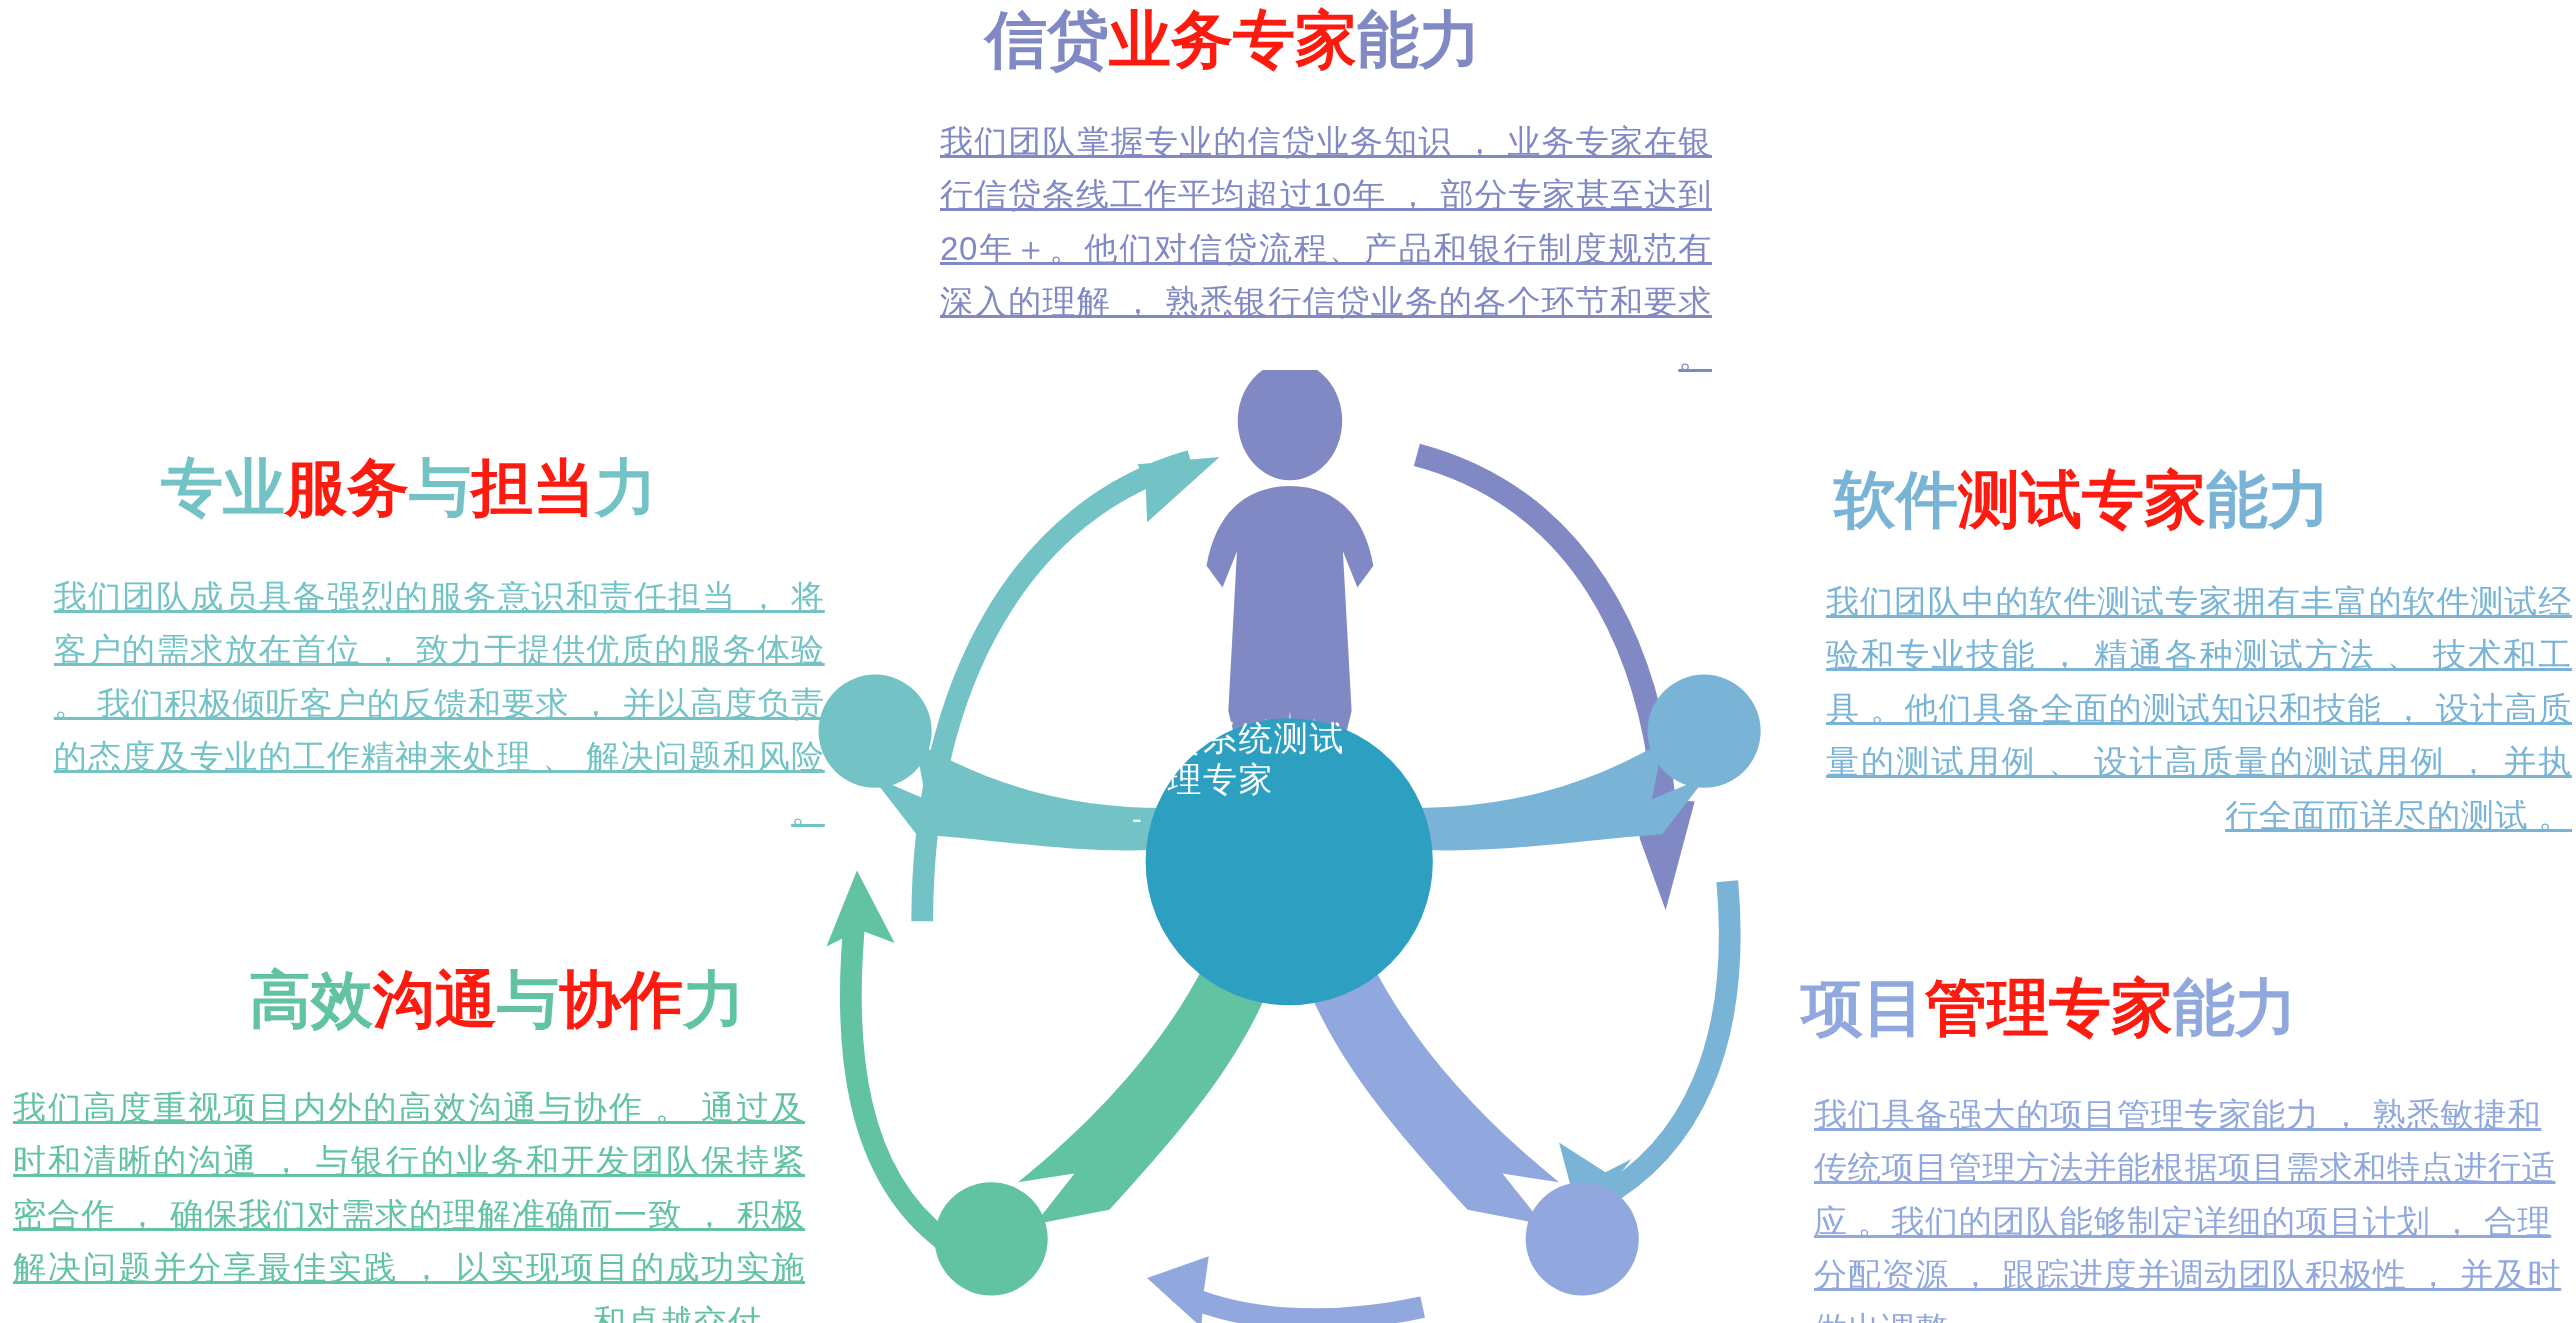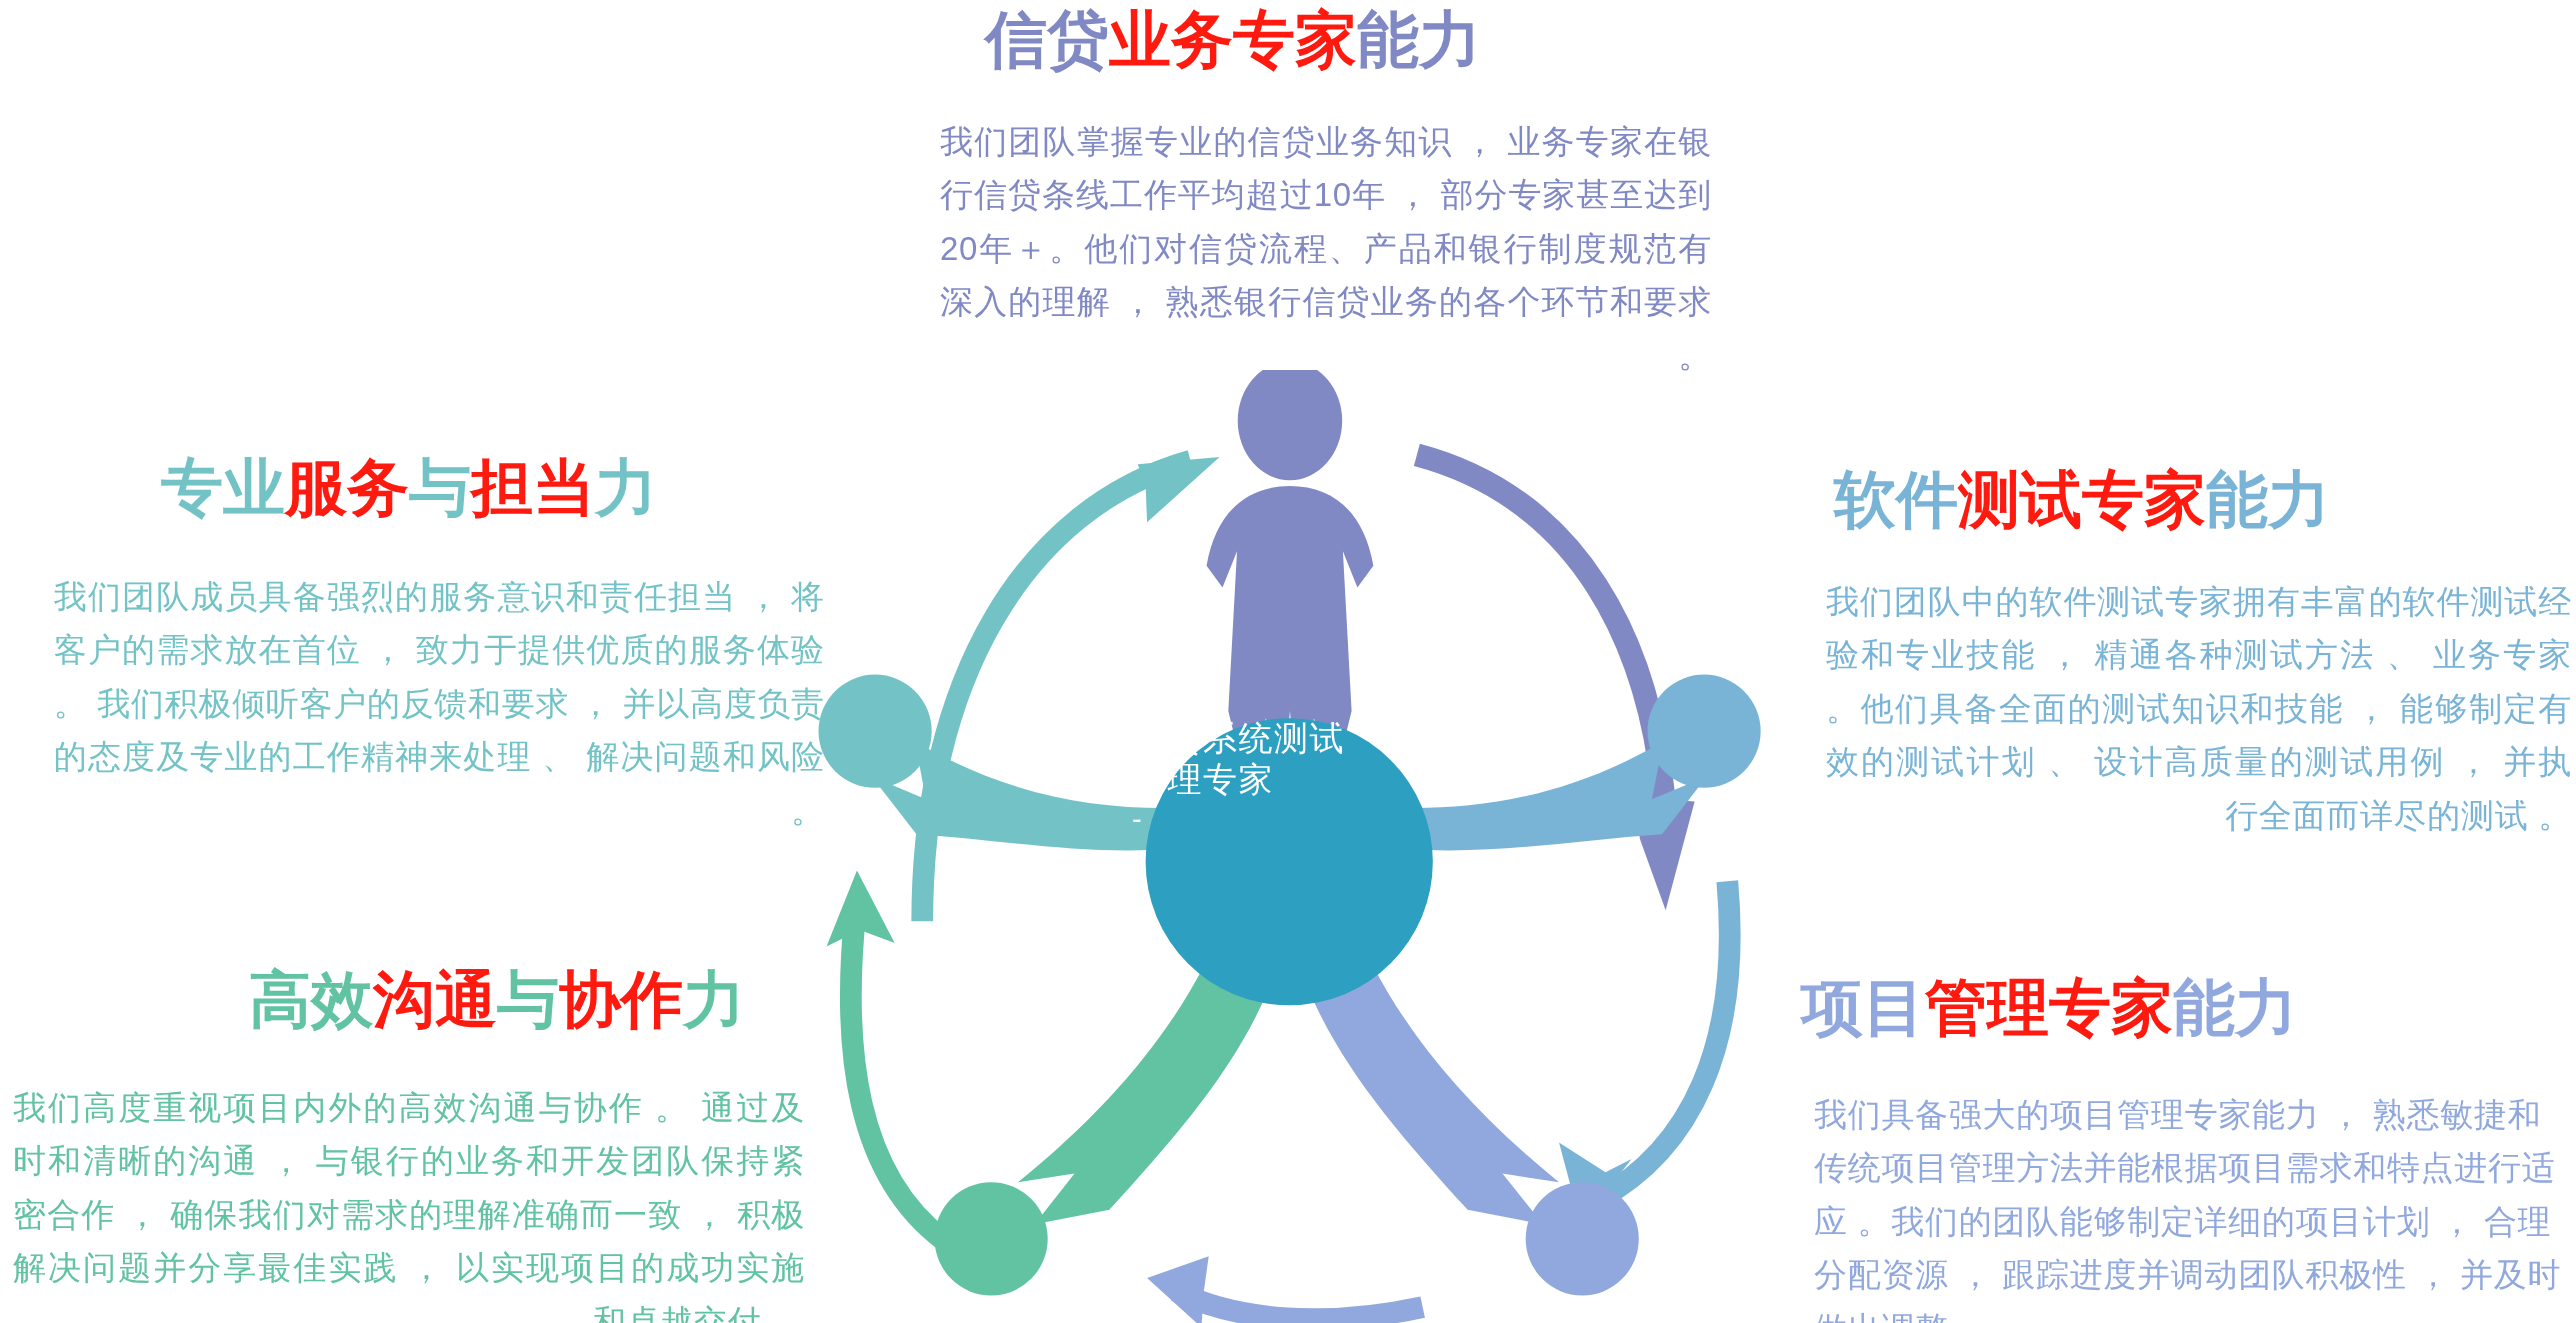--- a/index.html
+++ b/index.html
@@ -5,21 +5,21 @@
   html,body{margin:0;padding:0;background:#ffffff;}
   body{width:2576px;height:1324px;font-family:"Liberation Sans","DejaVu Sans",sans-serif;overflow:hidden;position:relative;}
 
   .canvas{position:absolute;left:0;top:0;width:2576px;height:1324px;}
 
   
   .heading{position:absolute;font-size:62px;font-weight:bold;line-height:1;white-space:nowrap;letter-spacing:0px;}
   .heading span{display:inline;text-align:right;}
 
   
-  .para{position:absolute;font-size:33px;line-height:1.62;letter-spacing:0.7px;}
+  .para{position:absolute;font-size:33px;line-height:1.62;letter-spacing:0.7px;text-decoration:underline;}
   .para.ta-left{text-align:left;}
   .para.ta-just{text-align:justify;text-align-last:right;}
 
   
   .diagram{position:absolute;left:784px;top:370px;width:1009px;height:953px;}
   .diagram svg{display:block;}
 
   .center-label{position:absolute;left:1132px;top:718px;width:305px;text-align:left;color:#ffffff;pointer-events:none;}
   .center-label .l1{font-size:34px;line-height:1.22;letter-spacing:1.5px;}
   .center-label .dash{font-size:29px;line-height:1.0;display:block;margin:4.4px 0 1.5px;}
@@ -30,21 +30,21 @@
 
 <div class="canvas">
 
   <div class="heading" id="h-top" style="left:985px;top:8.7px;"><span style="color: rgb(129, 137, 196);">信贷</span><span style="color: rgb(255, 26, 16);">业务专家</span><span style="color: rgb(129, 137, 196);">能力</span></div>
   <div class="para ta-just" id="p-top" style="left: 940px; top: 115px; width: 772px; color: rgb(129, 137, 196);">我们团队掌握专业的信贷业务知识 ， 业务专家在银行信贷条线工作平均超过10年 ， 部分专家甚至达到20年＋。他们对信贷流程、产品和银行制度规范有深入的理解 ， 熟悉银行信贷业务的各个环节和要求 。</div>
 
   <div class="heading" id="h-lu" style="left:161px;top:457px;"><span style="color: rgb(115, 195, 198);">专业</span><span style="color: rgb(255, 26, 16);">服务</span><span style="color: rgb(115, 195, 198);">与</span><span style="color: rgb(255, 26, 16);">担当</span><span style="color: rgb(115, 195, 198);">力</span></div>
   <div class="para ta-just" id="p-lu" style="left: 5.8px; top: 570px; width: 771px; color: rgb(115, 195, 198); margin-left: 48px;">我们团队成员具备强烈的服务意识和责任担当 ， 将客户的需求放在首位 ， 致力于提供优质的服务体验 。 我们积极倾听客户的反馈和要求 ， 并以高度负责的态度及专业的工作精神来处理 、 解决问题和风险 。</div>
 
   <div class="heading" id="h-ru" style="left:1834px;top:469px;"><span style="color: rgb(121, 180, 214);">软件</span><span style="color: rgb(255, 26, 16);">测试专家</span><span style="color: rgb(121, 180, 214);">能力</span></div>
-  <div class="para ta-just" id="p-ru" style="left: 1826px; top: 575px; width: 746px; color: rgb(121, 180, 214);">我们团队中的软件测试专家拥有丰富的软件测试经验和专业技能 ， 精通各种测试方法 、 业务专家 。他们具备全面的测试知识和技能 ， 能够制定有效的测试计划 、 设计高质量的测试用例 ， 并执行全面而详尽的测试 。</div>
+  <div class="para ta-just" id="p-ru" style="left: 1826px; top: 575px; width: 746px; color: rgb(121, 180, 214);">我们团队中的软件测试专家拥有丰富的软件测试经验和专业技能 ， 精通各种测试方法 、 技术和工具 。他们具备全面的测试知识和技能 ， 设计高质量的测试用例 、 设计高质量的测试用例 ， 并执行全面而详尽的测试 。</div>
 
   <div class="heading" id="h-ll" style="left:205px;top:969px;margin-left:44px;"><span style="color: rgb(98, 195, 162);">高效</span><span style="color: rgb(255, 26, 16);">沟通</span><span style="color: rgb(98, 195, 162);">与</span><span style="color: rgb(255, 26, 16);">协作</span><span style="color: rgb(98, 195, 162);">力</span></div>
   <div class="para ta-just" id="p-ll" style="left: 13px; top: 1081px; width: 792px; color: rgb(98, 195, 162);">我们高度重视项目内外的高效沟通与协作 。 通过及时和清晰的沟通 ， 与银行的业务和开发团队保持紧密合作 ， 确保我们对需求的理解准确而一致 ， 积极解决问题并分享最佳实践 ， 以实现项目的成功实施和卓越交付 。</div>
 
   <div class="heading" id="h-rl" style="left:1801px;top:977px;"><span style="color: rgb(144, 168, 221);">项目</span><span style="color: rgb(255, 26, 16); margin-top: 6px;">管理专家</span><span style="color: rgb(144, 168, 221);">能力</span></div>
   <div class="para ta-left" id="p-rl" style="left: 1814px; top: 1088px; width: 749px; color: rgb(144, 168, 221);">我们具备强大的项目管理专家能力 ， 熟悉敏捷和传统项目管理方法并能根据项目需求和特点进行适应 。我们的团队能够制定详细的项目计划 ， 合理分配资源 ， 跟踪进度并调动团队积极性 ， 并及时做出调整。</div>
 
   <div class="diagram">
     <svg width="1009" height="953" viewBox="0 0 1390 1314" xmlns="http://www.w3.org/2000/svg">
 

